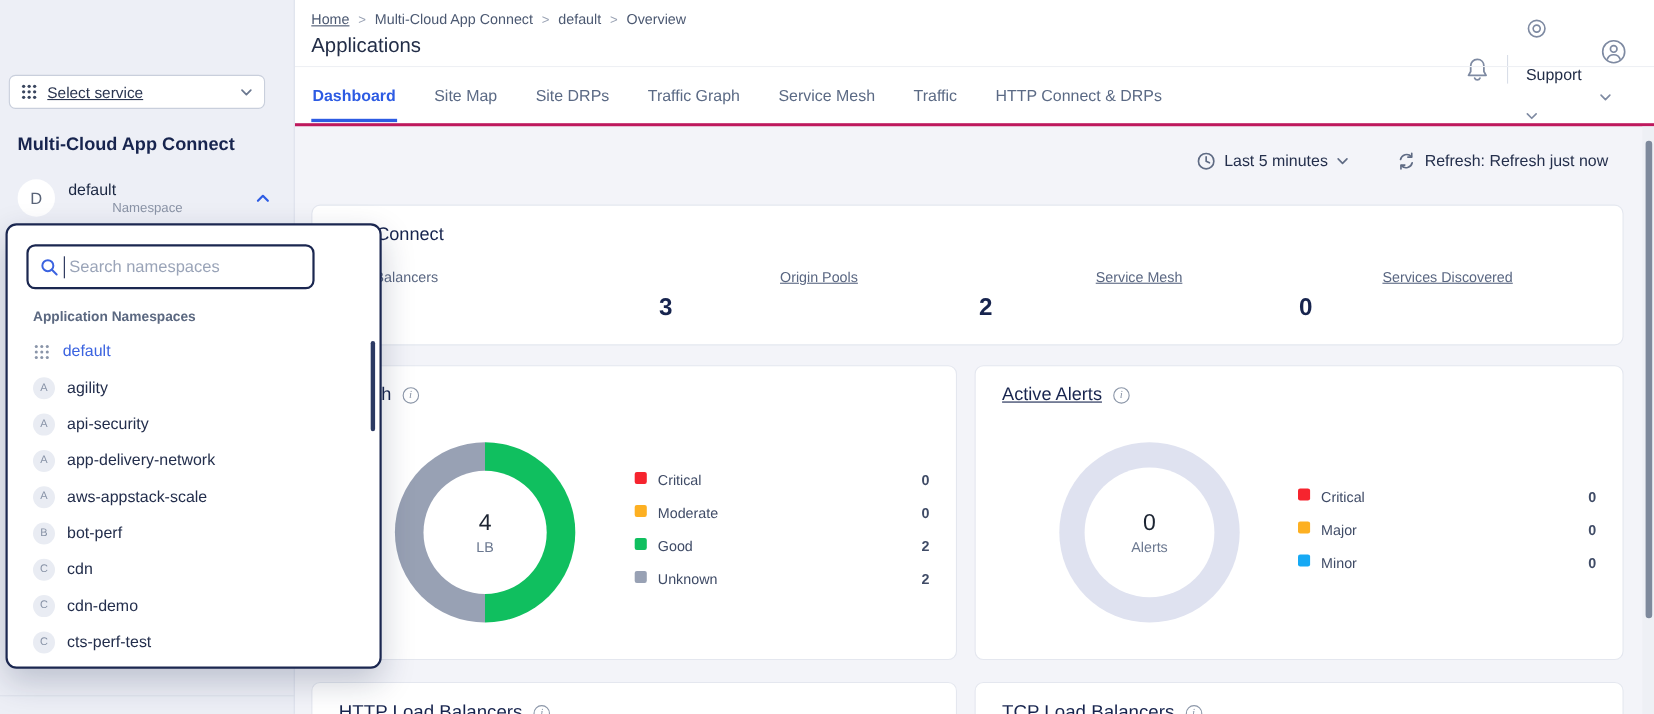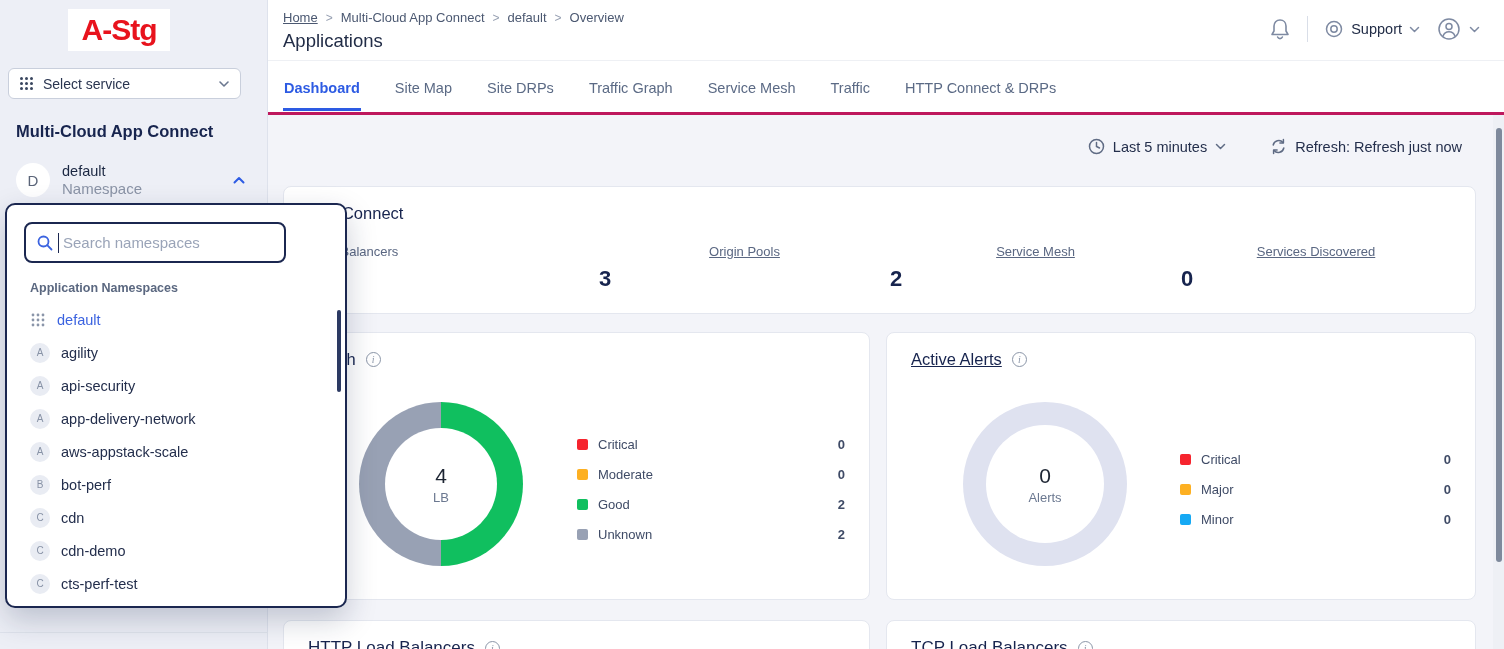--- a/index.html
+++ b/index.html
@@ -4,27 +4,27 @@
 <style>
   * { margin:0; padding:0; box-sizing:border-box; }
   html,body { width:1504px; height:649px; overflow:hidden; }
   body { font-family:"Liberation Sans","DejaVu Sans",sans-serif; background:#f3f4f9; position:relative; color:#1b2742; }
   .icon svg{display:block;}
 
   
   .sidebar{position:absolute;left:0;top:0;width:268px;height:649px;background:#edeff6;border-right:1px solid #dee2ec;z-index:5;}
   .logo-box{position:absolute;left:68px;top:9px;width:102px;height:42px;background:#ffffff;display:flex;align-items:center;justify-content:center;}
   .logo-text{color:#e8131d;font-size:30px;font-weight:bold;letter-spacing:-1px;}
-  .select-service{position:absolute;left:8px;top:68px;width:233px;height:31px;background:#fff;border:1px solid #c9cfdc;border-radius:6px;display:flex;align-items:center;gap:9px;padding:0 10px;font-size:14px;color:#2a3550;cursor:pointer;font-family:inherit;}
+  .select-service{position:absolute;left:8px;top:68px;width:233px;height:31px;background:#fff;border:1px solid #c9cfdc;border-radius:6px;display:flex;align-items:center;gap:9px;padding:0 10px;font-size:14px;color:#2a3550;cursor:pointer;font-family:inherit;text-decoration:underline;}
   .select-service .chev{margin-left:auto;}
   .product-title{position:absolute;left:16px;top:122px;font-size:16.5px;font-weight:bold;color:#17244e;}
   .ns-row{position:absolute;left:6px;top:158px;width:250px;height:44px;display:flex;align-items:center;gap:12px;padding:0 10px;cursor:pointer;}
   .ns-avatar{width:34px;height:34px;border-radius:50%;background:#fff;display:flex;align-items:center;justify-content:center;font-size:15px;color:#5a6478;}
   .ns-name{font-size:14.5px;color:#1b2742;font-weight:500;}
-  .ns-type{font-size:15px;color:#8a93a6;margin-top:1px;}
+  .ns-type{font-size:12px;color:#8a93a6;margin-top:1px;margin-left:40px;}
   .ns-row .chev{margin-left:auto;}
   .sidebar-divider{position:absolute;left:0;top:632px;width:268px;height:1px;background:#dfe3ec;}
 
   
   .ns-dropdown{position:absolute;left:5px;top:203px;width:342px;height:405px;background:#fff;border:2px solid #1b2750;border-radius:10px;z-index:50;box-shadow:0 12px 30px rgba(20,30,70,.22);}
   .search-box{position:absolute;left:17px;top:17px;width:262px;height:41px;border:2px solid #1b2750;border-radius:8px;background:#fff;display:flex;align-items:center;padding:0 10px;gap:4px;}
   .search-box input{border:none;outline:none;flex:1;font-size:15px;font-family:inherit;color:#1b2742;background:transparent;}
   .search-box input::placeholder{color:#9aa4b8;}
   .caret{width:1px;height:20px;background:#1b2750;}
   .group-label{position:absolute;left:23px;top:76px;font-size:12.5px;font-weight:bold;color:#5b6880;}
@@ -35,21 +35,21 @@
   .dd-scroll-thumb{position:absolute;right:4px;top:105px;width:4px;height:82px;background:#2c3a63;border-radius:2px;}
 
   
   .header{position:absolute;left:268px;top:0;width:1236px;height:115px;background:#fff;border-bottom:3px solid #be185d;}
   .breadcrumb{position:absolute;left:15px;top:10px;display:flex;align-items:center;gap:8px;font-size:13px;color:#4b5871;}
   .breadcrumb .sep{color:#97a0b2;font-size:12px;}
   .crumb-link{text-decoration:underline;cursor:pointer;}
   .page-title{position:absolute;left:15px;top:30px;font-size:18.5px;font-weight:400;color:#222d47;}
   .hdr-right{position:absolute;right:24px;top:16px;display:flex;align-items:center;gap:16px;color:#5f6b84;}
   .hdr-divider{width:1px;height:26px;background:#d9dee8;}
-  .support-btn,.account-btn{display:flex;align-items:center;gap:7px;cursor:pointer;}
+  .support-btn,.account-btn{display:flex;gap:25px;cursor:pointer;flex-direction:column;}
   .support-label{font-size:14.5px;color:#222d47;}
   .hdr-sep-line{position:absolute;left:0;top:60px;width:100%;height:1px;background:#eef0f4;}
   .tabs{position:absolute;left:15px;top:72px;display:flex;gap:33px;}
   .tab{font-size:14.5px;color:#5b6a85;padding:8px 1px 12px;cursor:pointer;border-bottom:3px solid transparent;}
   .tab.active{color:#2d5be3;font-weight:bold;border-bottom-color:#2d5be3;}
 
   
   .content{position:absolute;left:268px;top:115px;width:1236px;height:534px;background:#f3f4f9;}
   .toolbar{position:absolute;right:42px;top:23px;display:flex;align-items:center;gap:44px;color:#242f4c;font-size:14.5px;}
   .tool-group{display:flex;align-items:center;gap:8px;cursor:pointer;}
@@ -72,41 +72,38 @@
   .donut-hole{position:absolute;background:#fff;border-radius:50%;display:flex;flex-direction:column;align-items:center;justify-content:center;}
   .donut-num{font-size:21px;color:#1c2432;}
   .donut-sub{font-size:13px;color:#6b7890;margin-top:2px;}
   .health-donut{left:75px;top:69px;width:164px;height:164px;background:conic-gradient(#10bf5f 0 50%, #98a1b4 50% 100%);}
   .health-donut .donut-hole{left:26px;top:26px;width:112px;height:112px;}
   .alerts-donut{left:76px;top:69px;width:164px;height:164px;background:#dfe2f0;}
   .alerts-donut .donut-hole{left:23px;top:23px;width:118px;height:118px;}
   .legend{position:absolute;left:293px;right:24px;}
   .health-card .legend{top:96px;}
   .alerts-card .legend{top:111px;}
-  .legend-row{height:30px;display:flex;align-items:center;gap:10px;}
+  .legend-row{height:30px;display:flex;align-items:flex-start;gap:10px;}
   .sq{width:11px;height:11px;border-radius:2px;flex:0 0 auto;}
   .sq-critical{background:#f6242e;} .sq-moderate{background:#fdb022;} .sq-good{background:#10bf5f;}
   .sq-unknown{background:#98a1b4;} .sq-major{background:#fdb022;} .sq-minor{background:#16a9f4;}
   .legend-label{font-size:13px;color:#3f4b66;}
   .legend-value{margin-left:auto;font-size:13px;font-weight:bold;color:#3f4b66;}
 
   .bottom-left{left:15px;top:505px;width:587px;height:160px;}
   .bottom-right{left:618px;top:505px;width:590px;height:160px;}
   .bottom-title{font-size:17px;font-weight:500;color:#17244e;}
 
   .scroll-track{position:absolute;right:0;top:0;width:11px;height:534px;background:#eef0f5;}
   .scroll-thumb{position:absolute;right:2px;top:13px;width:6px;height:434px;background:#7e899c;border-radius:3px;}
 </style>
 </head>
 <body>
 
 <aside class="sidebar">
-  <div class="logo-box">
-    <span class="logo-text">A-Stg</span>
-  </div>
 
   <button class="select-service">
     <span class="icon">
       <svg width="15" height="15" viewBox="0 0 15 15">
           <g fill="#3a465f">
             <circle cx="2.5" cy="2.5" r="1.5"></circle>
             <circle cx="7.5" cy="2.5" r="1.5"></circle>
             <circle cx="12.5" cy="2.5" r="1.5"></circle>
             <circle cx="2.5" cy="7.5" r="1.5"></circle>
             <circle cx="7.5" cy="7.5" r="1.5"></circle>

